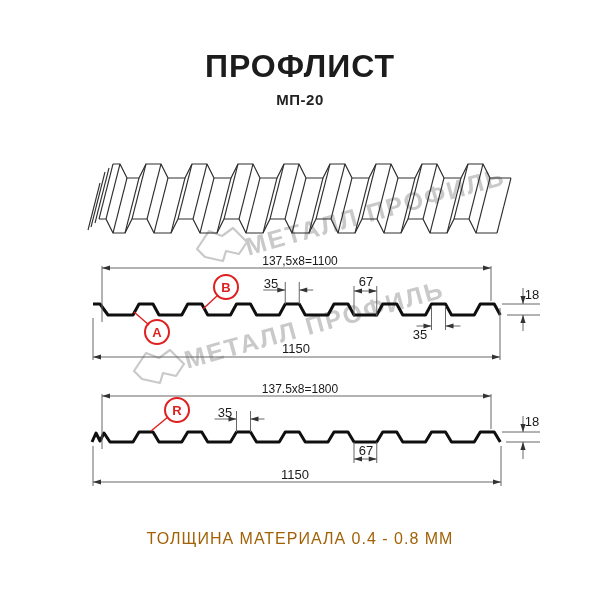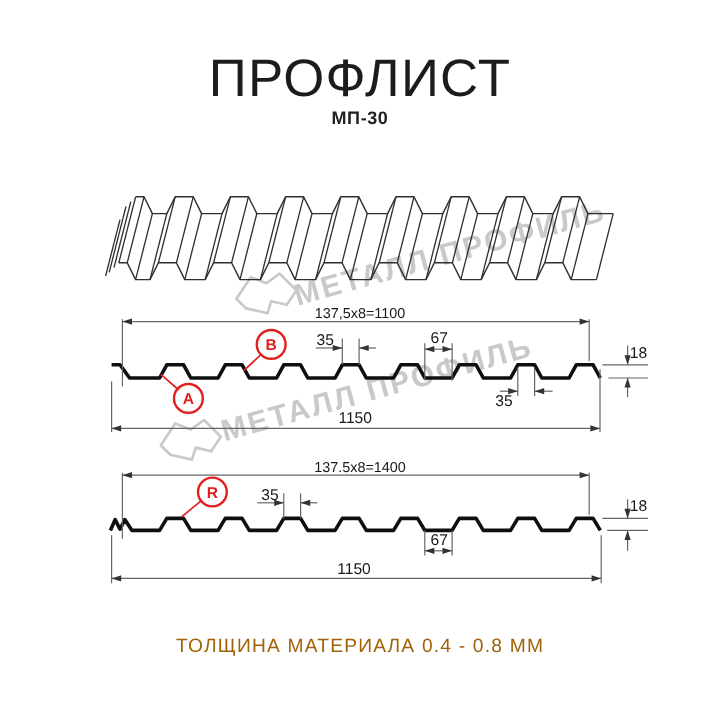--- a/index.html
+++ b/index.html
@@ -1,40 +1,40 @@
 <!DOCTYPE html>
 <html><head>
 <meta charset="utf-8">
 <style>
   html,body{margin:0;padding:0;background:#ffffff;}
   .canvas{position:relative;width:600px;height:600px;background:#fff;overflow:hidden;
           font-family:"Liberation Sans", sans-serif;}
   .title{position:absolute;left:300px;top:66px;transform:translate(-50%,-50%);
-         font-size:44px;font-weight:400;letter-spacing:1px;color:#1c1c1c;white-space:nowrap;}
+         font-size:32px;font-weight:700;letter-spacing:1px;color:#1c1c1c;white-space:nowrap;}
   .subtitle{position:absolute;left:300px;top:99px;transform:translate(-50%,-50%);
          font-size:15px;font-weight:600;letter-spacing:.5px;color:#222;white-space:nowrap;}
   .footer{position:absolute;left:300px;top:539px;transform:translate(-50%,-50%);
          font-size:16px;font-weight:500;letter-spacing:1px;color:#a16207;white-space:nowrap;}
   .wm-text{position:absolute;font-size:25px;font-weight:700;letter-spacing:2px;
          color:#c9c9c9;white-space:nowrap;transform-origin:0 50%;transform:rotate(-15.5deg);z-index:1;}
   .dim{position:absolute;transform:translate(-50%,-50%);font-size:13px;color:#1a1a1a;
          white-space:nowrap;z-index:3;}
   .dim.small{font-size:12px;}
   .marker{position:absolute;width:22px;height:22px;border:2px solid #e01f1f;border-radius:50%;
          transform:translate(-50%,-50%);display:flex;align-items:center;justify-content:center;
          font-size:13px;font-weight:700;color:#e01f1f;background:transparent;z-index:4;}
   svg#drawing{position:absolute;left:0;top:0;z-index:2;}
 </style>
 </head>
 <body>
 
 <div class="canvas">
 
   <div class="title">ПРОФЛИСТ</div>
-  <div class="subtitle">МП-30</div>
+  <div class="subtitle">МП-20</div>
 
   <span class="wm-text" style="left:246px;top:233px;">МЕТАЛЛ ПРОФИЛЬ</span>
   <span class="wm-text" style="left:185px;top:346px;">МЕТАЛЛ ПРОФИЛЬ</span>
 
   <svg id="drawing" width="600" height="600" viewBox="0 0 600 600">
       <g>
         <path d="M2,22 L14,4 L27,9 L38,1 L52,15 L44,27 L31,24 L28,34 L10,30 Z" fill="none" stroke="#c9c9c9" stroke-width="2.2" stroke-linejoin="round" transform="translate(195,227)"></path>
         <path d="M2,22 L14,4 L27,9 L38,1 L52,15 L44,27 L31,24 L28,34 L10,30 Z" fill="none" stroke="#c9c9c9" stroke-width="2.2" stroke-linejoin="round" transform="translate(132,349)"></path>
       </g>
       <g>
@@ -161,21 +161,21 @@
 
   <span class="dim small" style="left:300px;top:261px;">137,5x8=1100</span>
   <span class="dim" style="left:271px;top:283px;">35</span>
   <span class="dim" style="left:366px;top:281px;">67</span>
   <span class="dim" style="left:532px;top:294px;">18</span>
   <span class="dim" style="left:420px;top:334px;">35</span>
   <span class="dim" style="left:296px;top:348px;">1150</span>
   <div class="marker" style="left:157px;top:332px;">A</div>
   <div class="marker" style="left:226px;top:287px;">B</div>
 
-  <span class="dim small" style="left:300px;top:389px;">137.5x8=1400</span>
+  <span class="dim small" style="left:300px;top:389px;">137.5x8=1800</span>
   <span class="dim" style="left:225px;top:412px;">35</span>
   <span class="dim" style="left:366px;top:450px;">67</span>
   <span class="dim" style="left:532px;top:421px;">18</span>
   <span class="dim" style="left:295px;top:474px;">1150</span>
   <div class="marker" style="left:177px;top:410px;">R</div>
 
   <div class="footer">ТОЛЩИНА МАТЕРИАЛА 0.4 - 0.8 ММ</div>
 </div>
 
 </body></html>

